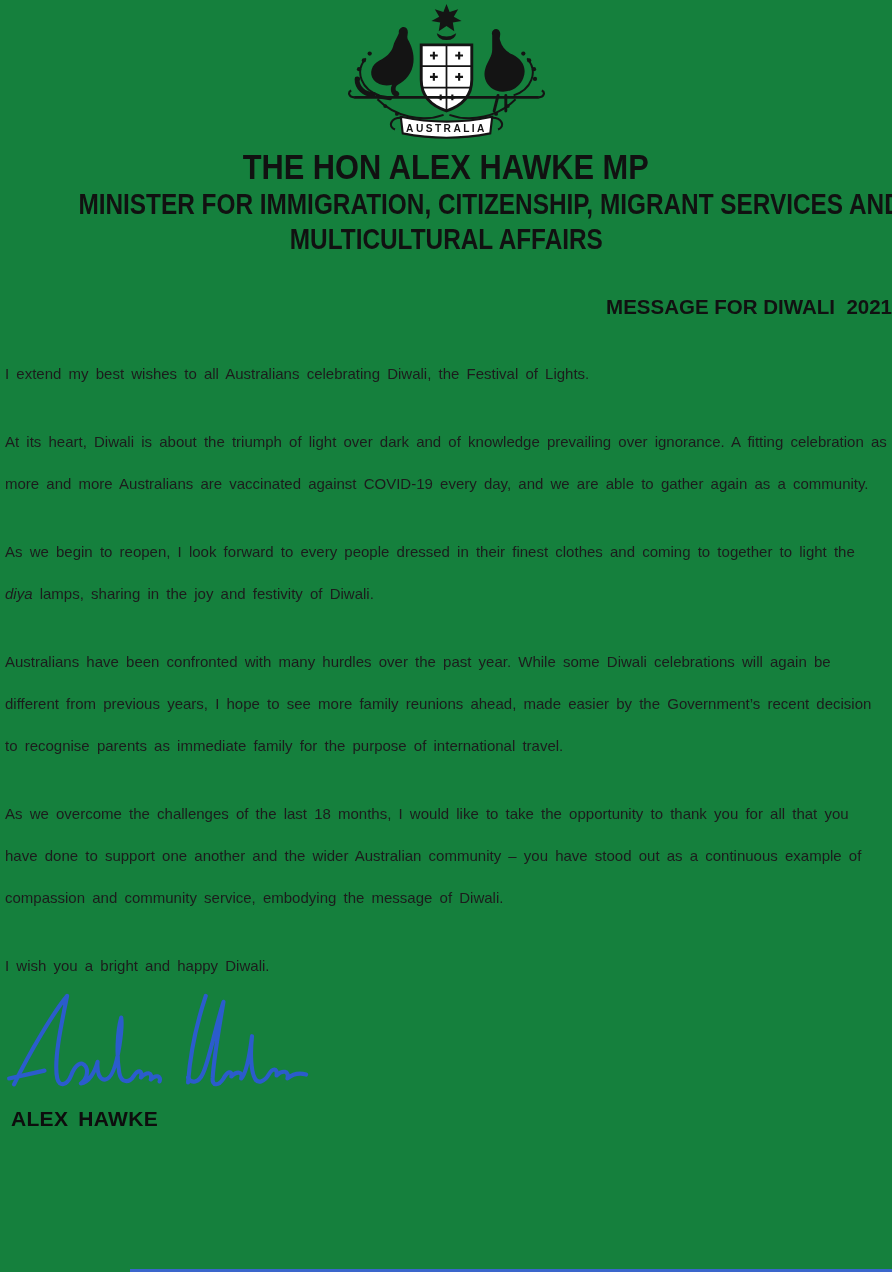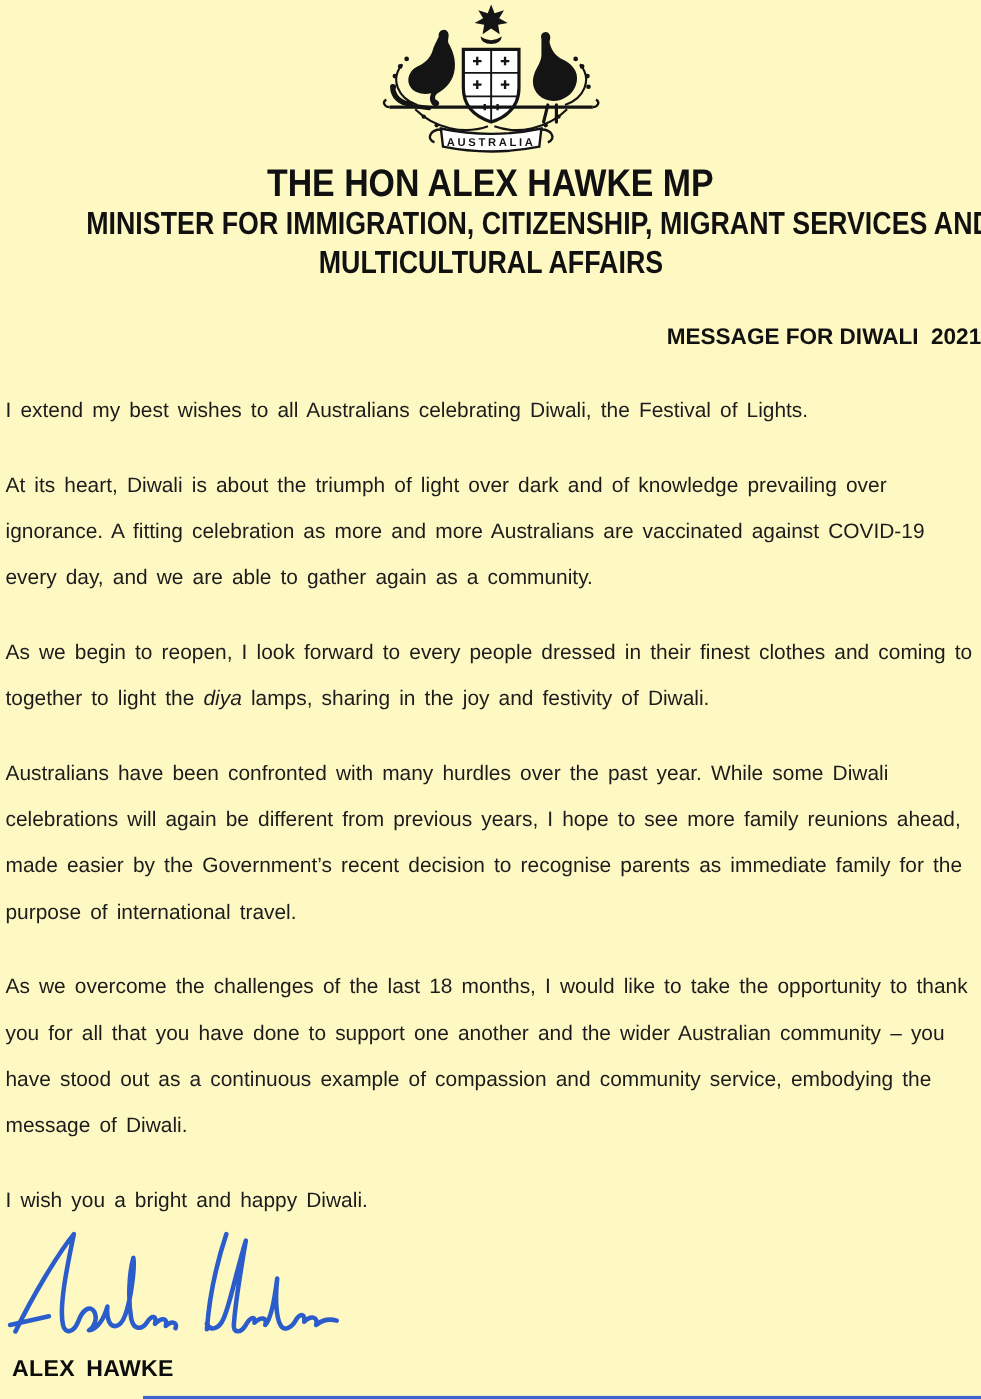--- a/index.html
+++ b/index.html
@@ -1,20 +1,20 @@
 <!DOCTYPE html>
 <html><head>
 <meta charset="utf-8">
 <style>
   html,body { margin:0; padding:0; background:#ffffff; }
   .page {
     position:relative;
     width:892px; height:1272px;
     margin:0 auto;
-    background:#fef9c3;
+    background:#15803d;
     font-family:"Liberation Sans", sans-serif;
     color:#161616;
     overflow:hidden;
   }
   
   .letterhead { text-align:center; }
   .crest { display:block; margin:4px auto 0; }
   .doc-title {
     margin:2px 0 0; line-height:40px;
     font-size:35px; font-weight:bold; color:#111;
@@ -29,21 +29,21 @@
   .subtitle-line { display:block; }
   
   .subject {
     margin:38px 0 0; text-align:right;
     font-size:20.5px; font-weight:bold; color:#111;
     white-space:pre-wrap;
   }
   
   .body {
     margin-top:34px; padding:0 5px;
-    font-size:19px; line-height:42px;
+    font-size:15px; line-height:42px;
     word-spacing:3px; color:#1c1c1c;
     text-align:left;
   }
   .body p { margin:0 0 26px; }
   .body p:last-child { margin-bottom:0; }
   .it { font-style:italic; }
   
   .signature-block { padding-left:6px; margin-top:2px; }
   .sig-svg { display:block; }
   .signatory {

